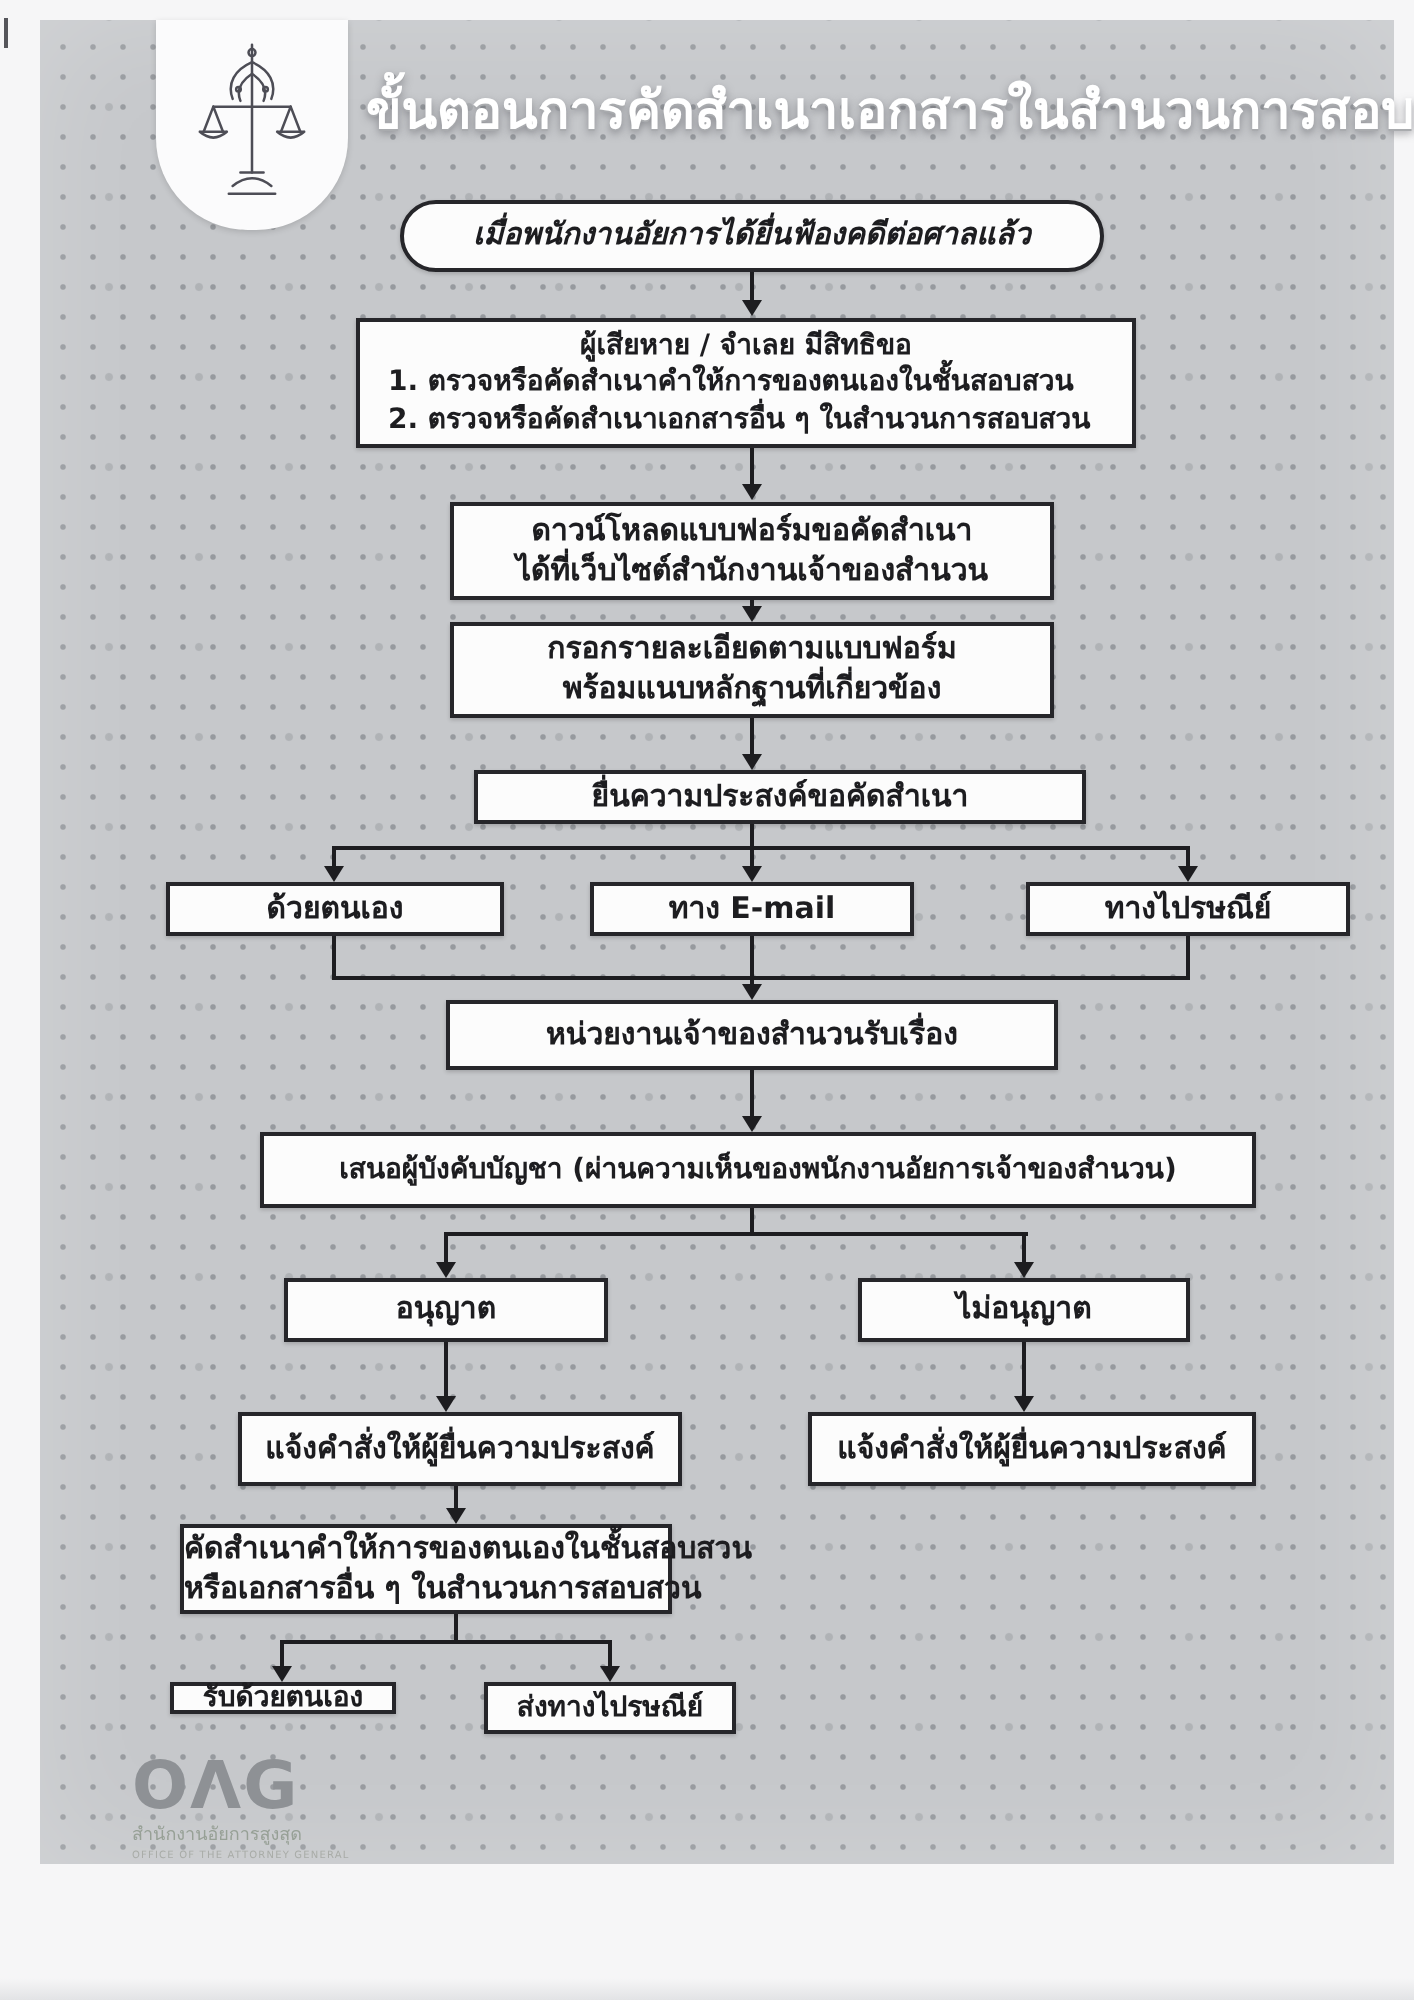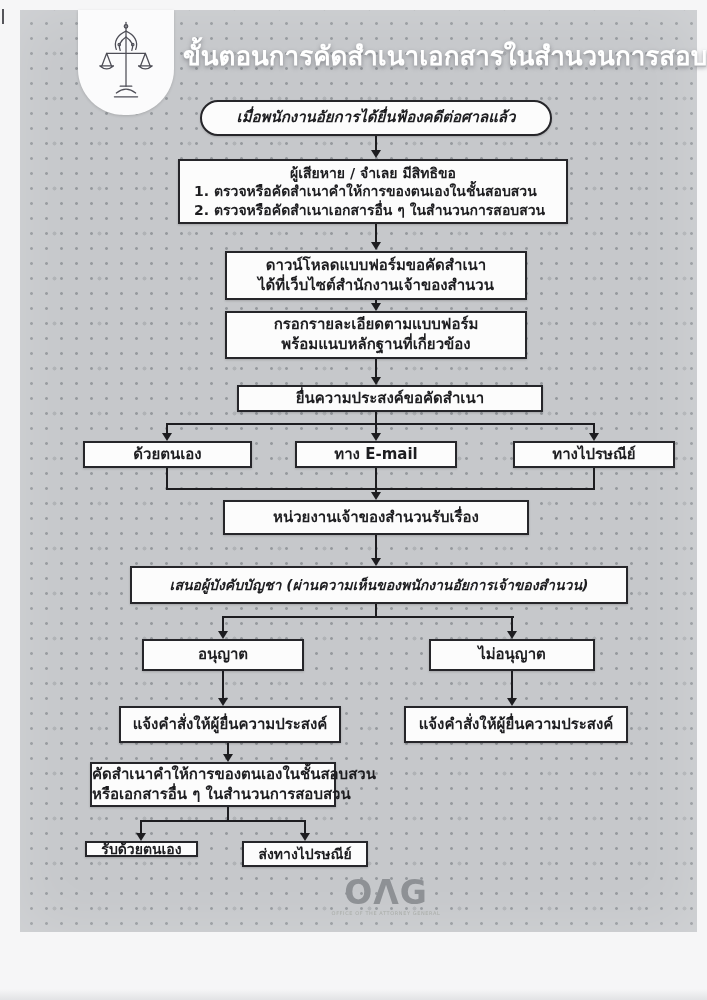--- a/index.html
+++ b/index.html
@@ -39,21 +39,21 @@
   }
   .pillbox{border-radius:19px;}
   .nw{white-space:nowrap;}
   .ln{width:100%;}
   .lft{text-align:left;padding-left:14px;box-sizing:border-box;}
   .vl{position:absolute;width:2px;background:#1d1d20;}
   .hl{position:absolute;height:2px;background:#1d1d20;}
   .ah{position:absolute;width:0;height:0;
       border-left:5px solid transparent;border-right:5px solid transparent;
       border-top:8px solid #1d1d20;}
-  .oag{position:absolute;left:66px;top:876px;width:640px;text-align:center;color:#8e9195;}
+  .oag{position:absolute;left:66px;top:876px;width:640px;color:#8e9195;}
   .oag-text{font-size:33px;font-weight:800;letter-spacing:1px;line-height:1;color:#8e9195;}
   .oag-thai{font-size:9px;color:#97a096;margin-top:1px;}
   .oag-eng{font-size:5px;color:#a9aca8;letter-spacing:.6px;margin-top:1px;}
   .mark1{position:absolute;left:2px;top:9px;width:2px;height:15px;background:#55555a;}
   .bottom-shade{position:absolute;left:0;top:989px;width:707px;height:11px;
     background:linear-gradient(#f6f6f7,#e2e3e5);}
   .fs14{font-size:14px;} .fs15{font-size:15px;}
 </style>
 </head>
 <body>
@@ -99,21 +99,21 @@
 </div>
 
 <div class="box fs15 nw" style="left:223px;top:385px;width:306px;height:27px;margin-left:14px;">ยื่นความประสงค์ขอคัดสำเนา</div>
 
 <div class="box fs15 nw" style="left:83px;top:441px;width:169px;height:27px;">ด้วยตนเอง</div>
 <div class="box fs15 nw" style="left:295px;top:441px;width:162px;height:27px;">ทาง E-mail</div>
 <div class="box fs15 nw" style="left:513px;top:441px;width:162px;height:27px;">ทางไปรษณีย์</div>
 
 <div class="box fs15 nw" style="left:223px;top:500px;width:306px;height:35px;">หน่วยงานเจ้าของสำนวนรับเรื่อง</div>
 
-<div class="box fs14 nw" style="left:130px;top:566px;width:498px;height:38px;font-style:italic;">เสนอผู้บังคับบัญชา (ผ่านความเห็นของพนักงานอัยการเจ้าของสำนวน)</div>
+<div class="box fs14 nw" style="left:130px;top:566px;width:498px;height:38px;">เสนอผู้บังคับบัญชา (ผ่านความเห็นของพนักงานอัยการเจ้าของสำนวน)</div>
 
 <div class="box fs15 nw" style="left:142px;top:639px;width:162px;height:32px;">อนุญาต</div>
 <div class="box fs15 nw" style="left:429px;top:639px;width:166px;height:32px;">ไม่อนุญาต</div>
 
 <div class="box fs15 nw" style="left:119px;top:706px;width:222px;height:37px;">แจ้งคำสั่งให้ผู้ยื่นความประสงค์</div>
 <div class="box fs15 nw" style="left:404px;top:706px;width:224px;height:37px;">แจ้งคำสั่งให้ผู้ยื่นความประสงค์</div>
 
 <div class="box fs15" style="left:90px;top:762px;width:246px;height:45px;">
   <span class="ln nw">คัดสำเนาคำให้การของตนเองในชั้นสอบสวน</span>
   <span class="ln nw">หรือเอกสารอื่น ๆ ในสำนวนการสอบสวน</span>
@@ -170,16 +170,17 @@
 
 <div class="vl" style="left:227px;top:807px;height:15px;"></div>
 <div class="hl" style="left:140px;top:820px;width:166px;"></div>
 <div class="vl" style="left:140px;top:822px;height:11px;"></div>
 <div class="ah" style="left:136px;top:833px;"></div>
 <div class="vl" style="left:304px;top:822px;height:11px;"></div>
 <div class="ah" style="left:300px;top:833px;"></div>
 
 <div class="oag">
   <div class="oag-text">OΛG</div>
+  <div class="oag-thai">สำนักงานอัยการสูงสุด</div>
   <div class="oag-eng">OFFICE OF THE ATTORNEY GENERAL</div>
 </div>
 
 <div class="bottom-shade"></div>
 
 </body></html>

